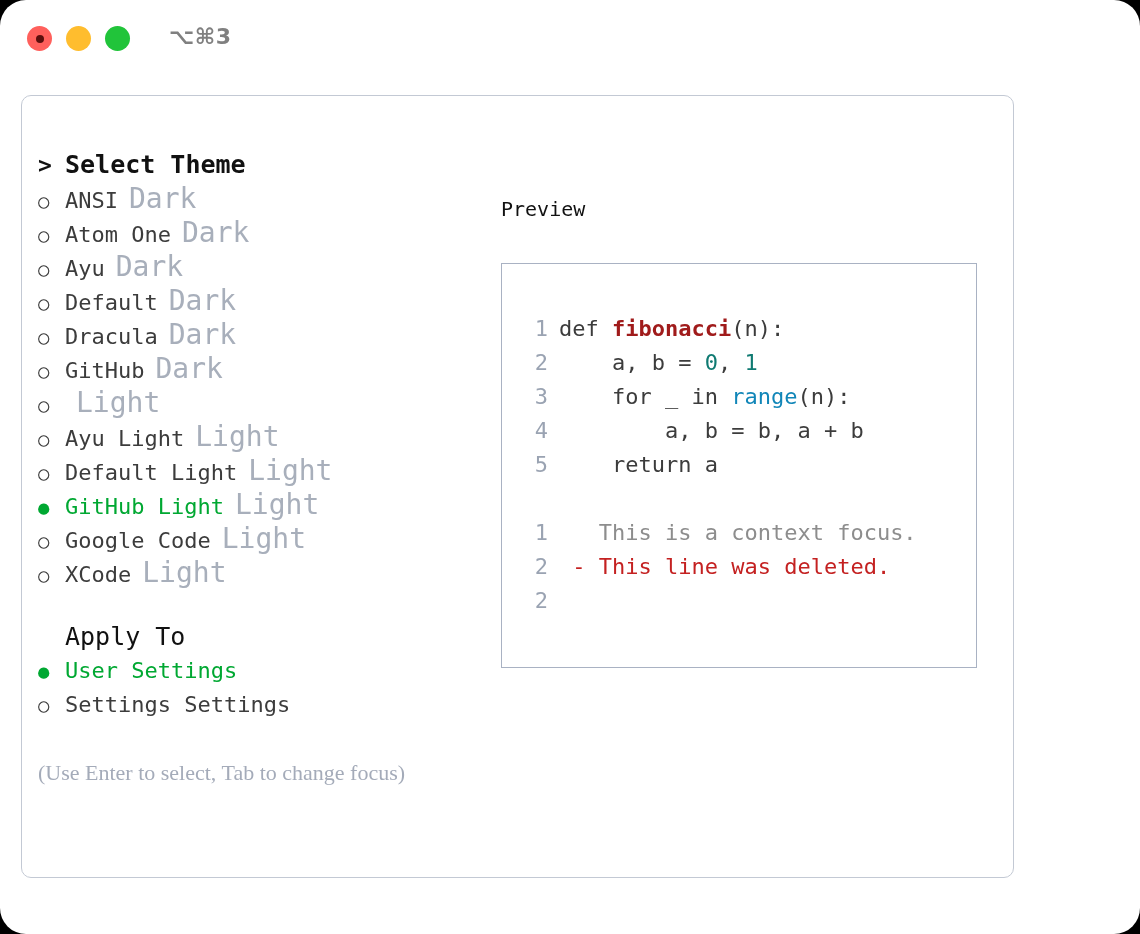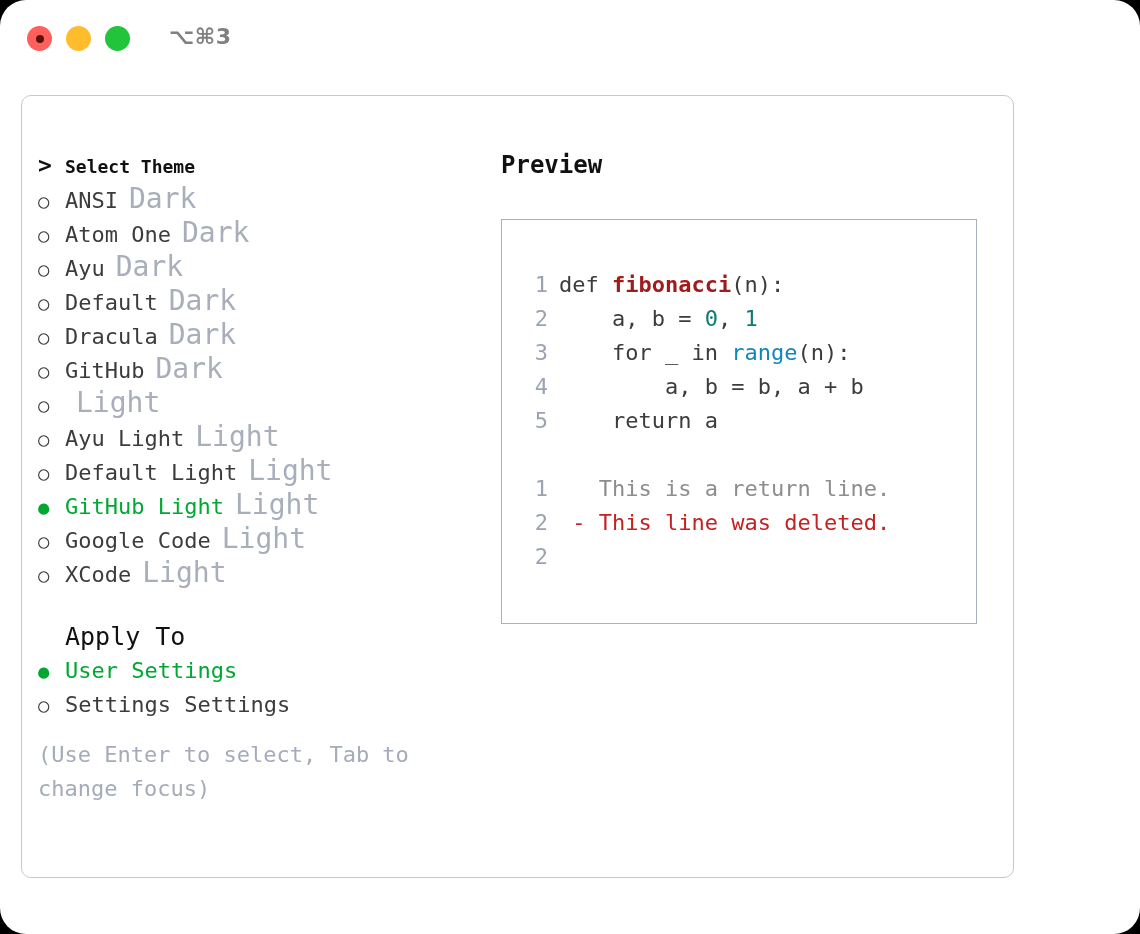--- a/index.html
+++ b/index.html
@@ -111,21 +111,21 @@
   }
   .caret {
     width: 27px;
     flex: 0 0 27px;
     font-size: 23px;
     font-weight: bold;
     color: #111111;
     line-height: 34px;
   }
   .head-title {
-    font-size: 18px;
+    font-size: 25px;
     font-weight: bold;
     color: #111111;
     line-height: 34px;
   }
 
   .opt-row {
     display: flex;
     align-items: baseline;
     height: 34px;
     white-space: nowrap;
@@ -154,40 +154,42 @@
   .apply-head {
     margin-top: 30px;
     padding-left: 27px;
     font-size: 25px;
     line-height: 34px;
     color: #111111;
     white-space: nowrap;
   }
 
   .hint {
-    margin-top: 16px;
+    margin-top: 34px;
     font-size: 22px;
     line-height: 34px;
     color: #a4abb9;
     width: 404px;
+    font-family: Liberation Serif, serif;
   }
 
   
   .right-col {
     position: absolute;
     left: 479px;
     top: 52px;
     width: 500px;
   }
   .preview-title {
-    font-size: 24px;
-    font-weight: bold;
+    font-size: 20px;
+    font-weight: normal;
     color: #111111;
     line-height: 34px;
     margin-left: 0;
+    margin-top: 44px;
   }
   .preview-box {
     margin-top: 37px;
     width: 476px;
     height: 405px;
     border: 1.5px solid #a9b2c3;
     background: #ffffff;
     box-sizing: border-box;
     padding: 48px 0 0 0;
     overflow: hidden;
@@ -326,21 +328,21 @@
         <div class="preview-box">
           <div id="code-block">
               <div class="code-line"><span class="ln">1</span><span class="code-text"><span class="tok-plain">def </span><span class="tok-fn">fibonacci</span><span class="tok-plain">(n):</span></span></div>
               <div class="code-line"><span class="ln">2</span><span class="code-text">    <span class="tok-plain">a, b = </span><span class="tok-num">0</span><span class="tok-plain">, </span><span class="tok-num">1</span></span></div>
               <div class="code-line"><span class="ln">3</span><span class="code-text">    <span class="tok-plain">for _ in </span><span class="tok-call">range</span><span class="tok-plain">(n):</span></span></div>
               <div class="code-line"><span class="ln">4</span><span class="code-text">        <span class="tok-plain">a, b = b, a + b</span></span></div>
               <div class="code-line"><span class="ln">5</span><span class="code-text">    <span class="tok-plain">return a</span></span></div>
             </div>
           <div class="diff-gap"></div>
           <div id="diff-block">
-              <div class="code-line"><span class="ln">1</span><span class="diff-context">   This is a return line.</span></div>
+              <div class="code-line"><span class="ln">1</span><span class="diff-context">   This is a context focus.</span></div>
               <div class="code-line"><span class="ln">2</span><span class="diff-del"> - This line was deleted.</span></div>
               <div class="code-line"><span class="ln">2</span></div>
             </div>
         </div>
       </div>
 
     </div>
   </div>
 </div>
 

